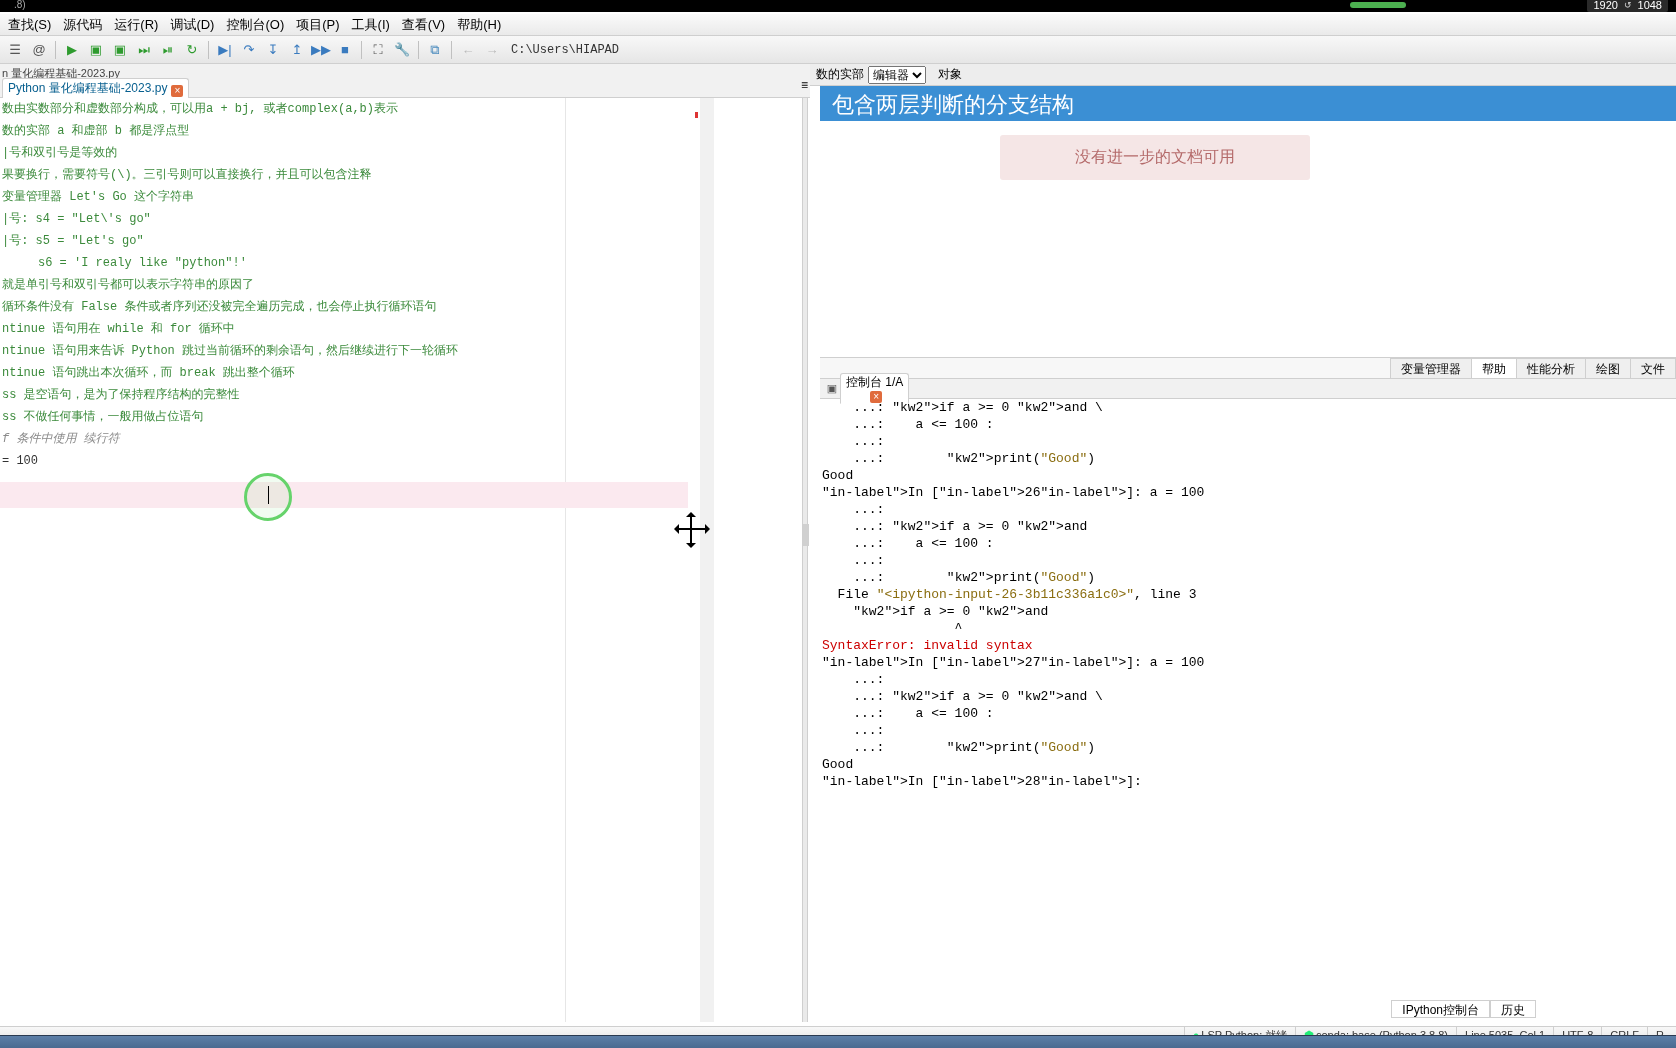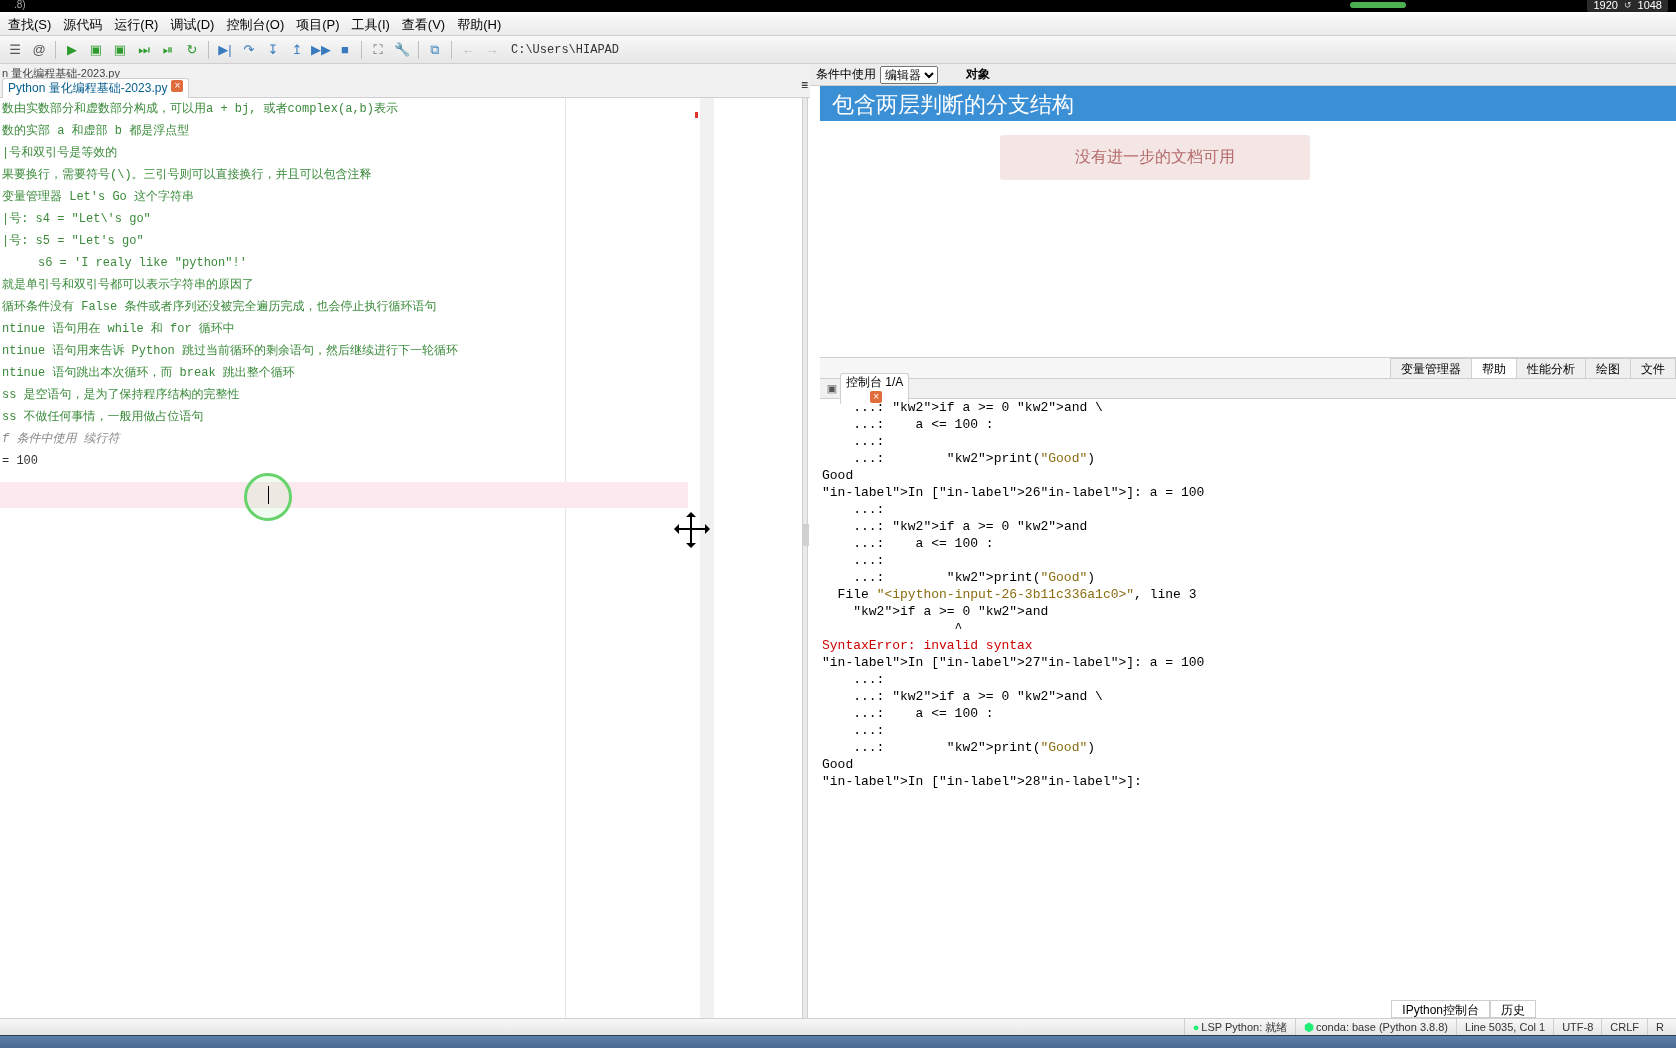--- a/index.html
+++ b/index.html
@@ -71,21 +71,21 @@
       border-bottom:1px solid #cfcfcf;
       background:#f1f1f1;
       font-size:12px;
     }
     .doc-tabs .tab-row1{
       padding:2px 2px 0 2px; color:#444; font-size:11px;
       height:14px; overflow:hidden;
     }
     .doc-tabs .tab-row2{ display:flex; }
     .doc-tabs .doc-tab{
-      display:flex; align-items:flex-start;
+      display:flex; align-items:flex-end;
       background:#fff; border:1px solid #cfcfcf; border-bottom-color:#fff;
       border-radius:3px 3px 0 0;
       padding:1px 5px; margin-left:2px;
       font-style: normal; color:#075f8f;
     }
     .doc-tabs .close-x{
       width:12px;height:12px; margin-left:4px;
       background:#e06b3c; color:#fff; font-size:10px; line-height:11px;
       text-align:center; border-radius:2px;
     }
@@ -227,21 +227,21 @@
       position:absolute; top:98px; bottom:26px; left:802px; width:6px;
       background:#eaeaea; border-left:1px solid #cfcfcf; border-right:1px solid #cfcfcf;
     }
     .v-splitter .grip{
       position:absolute; top:426px; width:6px; height:22px;
       background:#d0d0d0;
     }
 
     
     .status-bar{
-      position:absolute; bottom:12px; left:0; right:0; height:18px;
+      position:absolute; bottom:4px; left:0; right:0; height:18px;
       background:linear-gradient(#f8f8f8,#e4e4e4);
       border-top:1px solid #cfcfcf;
       display:flex; align-items:center;
       font-size:11px; color:#333;
       padding:0 4px;
     }
     .status-bar .cell{
       border-left:1px solid #cfcfcf; padding:0 8px; height:18px; line-height:17px;
     }
     .status-bar .spacer{ flex:1; }
@@ -384,25 +384,25 @@
       <span class="tri tr"></span>
     </span>
   </div>
 </div>
 
 <div class="v-splitter">
   <div class="grip"></div>
 </div>
 
 <div class="help-header">
-  <span>条件中使用</span>
+  <span>数的实部</span>
   <select>
     <option>编辑器</option>
   </select>
-  <span style="margin-left:24px;font-weight:bold;">对象</span>
+  <span style="margin-left:8px;">对象</span>
 </div>
 <div class="help-banner">
   <span>包含两层判断的分支结构</span>
 </div>
 <div class="help-body">
   <div class="help-notice">
     <span>没有进一步的文档可用</span>
   </div>
 </div>
 

